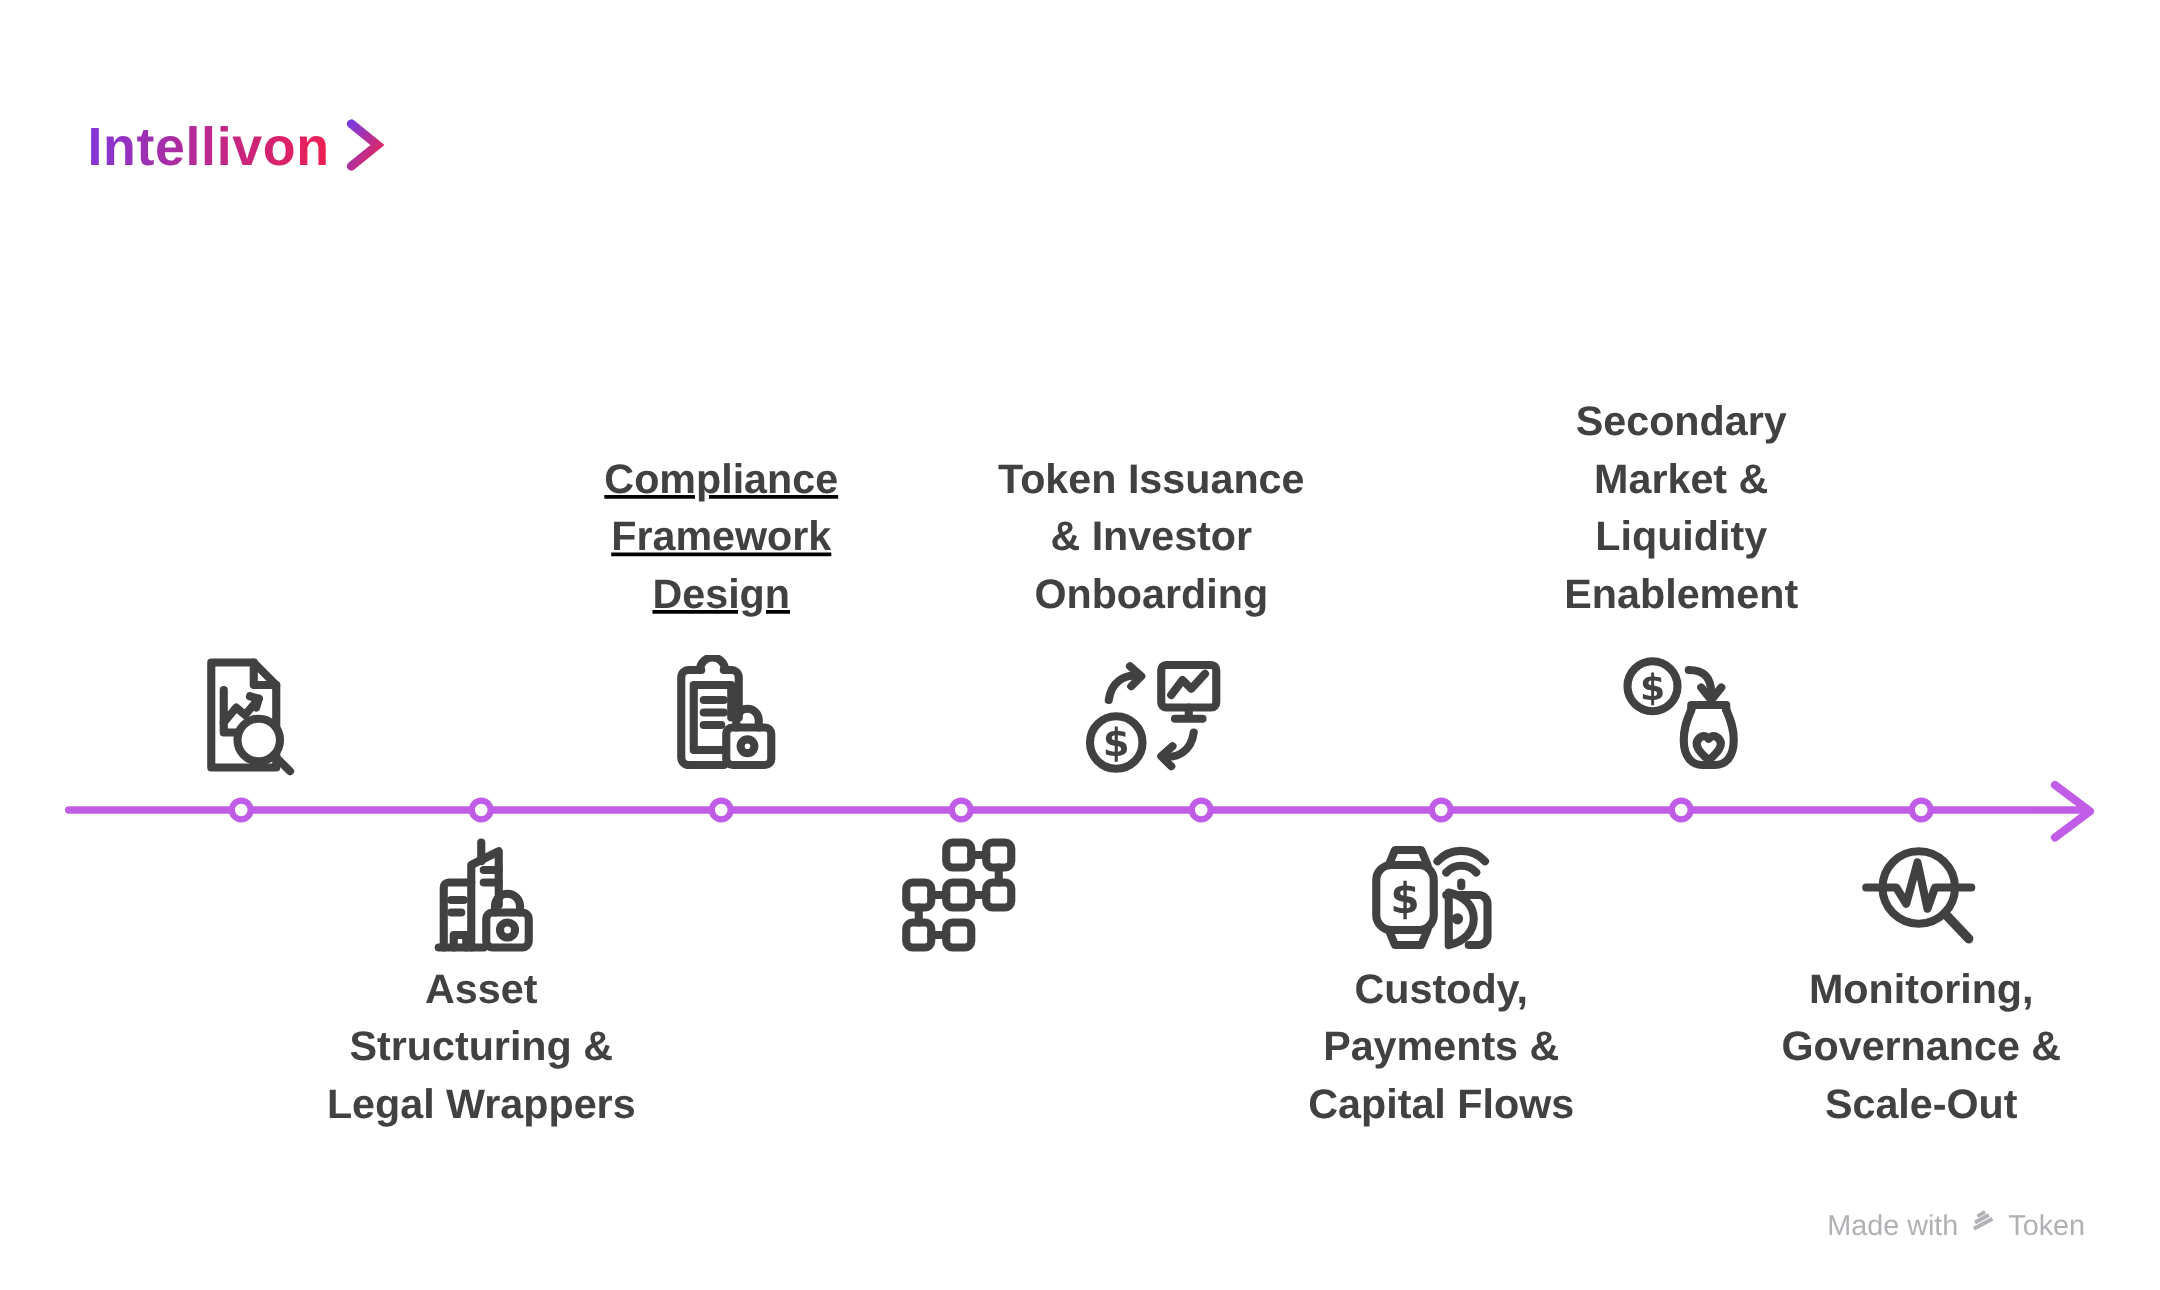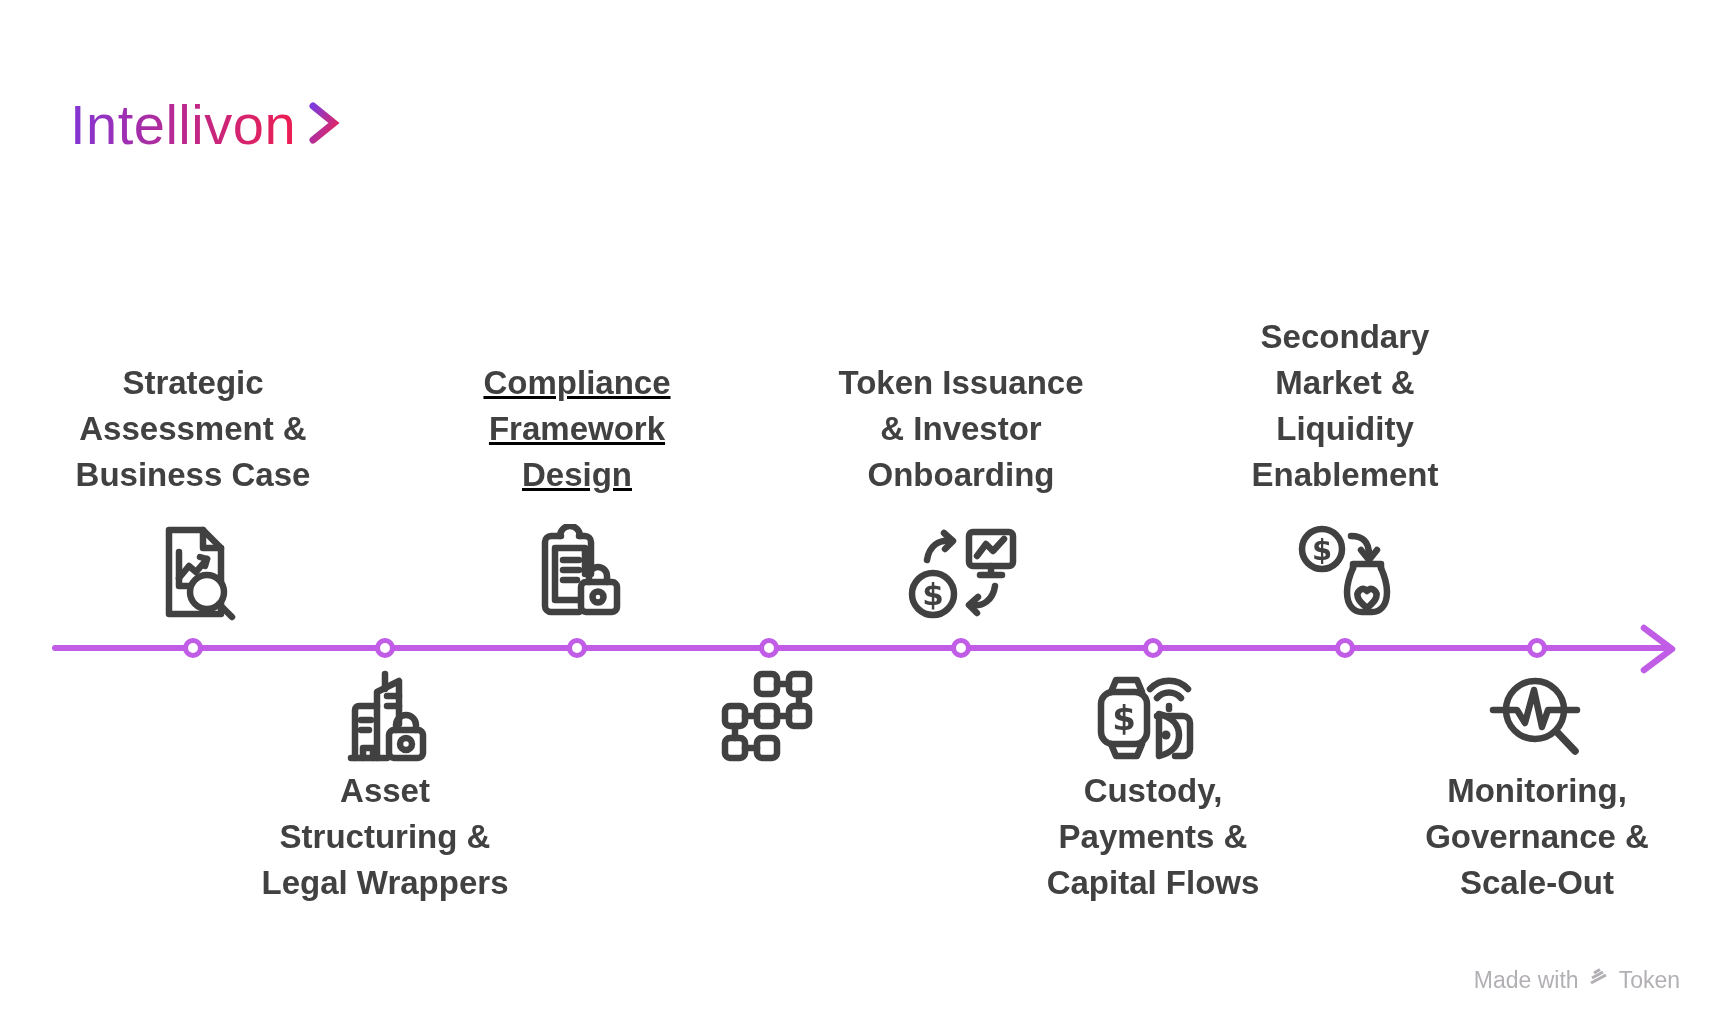--- a/index.html
+++ b/index.html
@@ -7,21 +7,21 @@
     position:relative;
     width:1728px;height:1032px;
     background:#ffffff;
     overflow:hidden;
     font-family:"Liberation Sans", sans-serif;
   }
 
   
   .brand{position:absolute;left:70px;top:92px;display:flex;align-items:center;gap:10px;}
   .brand-name{
-    font-size:56px;font-weight:400;letter-spacing:0.5px;color:#b62a74;
+    font-size:43px;font-weight:700;letter-spacing:0.5px;color:#b62a74;
   }
   @supports ((background-clip:text) or (-webkit-background-clip:text)){
     .brand-name{
       background:linear-gradient(90deg,#8336d6 0%,#c02787 55%,#ee1e51 100%);
       -webkit-background-clip:text;background-clip:text;
       color:transparent;-webkit-text-fill-color:transparent;
     }
   }
 
   
@@ -39,21 +39,21 @@
   }
   .stage.above .stage-icon{margin-top:26px;}
   .stage.below .stage-title{}
   .stage-icon{height:100px;display:flex;align-items:center;justify-content:center;}
   .stage-icon svg{display:block;}
   .ic{stroke:#414141;stroke-width:6.5;fill:none;stroke-linecap:round;stroke-linejoin:round;}
   .ic-fill{fill:#414141;stroke:none;font-family:"DejaVu Sans",sans-serif;font-weight:bold;}
   .ic-mask{fill:#ffffff;}
 
   
-  .footer{position:absolute;top:966px;right:48px;display:flex;align-items:center;gap:9px;
+  .footer{position:absolute;top:966px;right:60px;display:flex;align-items:center;gap:9px;
     font-size:23px;color:#b3b0b5;}
 </style>
 </head>
 <body>
 
 <div class="canvas">
 
   <div class="brand">
     <span class="brand-name">Intellivon</span>
     <span>
@@ -78,23 +78,20 @@
   <div class="tl-dot" style="left:1143px;"></div>
   <div class="tl-dot" style="left:1335px;"></div>
   <div class="tl-dot" style="left:1527px;"></div>
   <div class="tl-arrow">
     <svg width="42" height="54" viewBox="0 0 42 54">
       <path d="M6 6 L34 27 L6 48" stroke="#c05ce6" stroke-width="6.5" fill="none" stroke-linecap="round" stroke-linejoin="round"></path>
     </svg>
   </div>
 
   <div class="stage above" style="left:43px;">
-    <div class="stage-title">Strategic
-Assessment &amp;
-Business Case</div>
     <div class="stage-icon">
       <svg width="100" height="100" viewBox="0 0 100 100">
         <path class="ic" d="M26 6 H60 L78 24 V90 H26 Z"></path>
         <path class="ic" d="M60 6 V24 H78"></path>
         <path class="ic" d="M36 28 V62 H56"></path>
         <path class="ic" d="M36 54 L46 42 L53 48 L64 35"></path>
         <path class="ic" d="M57 33 L64 35 L62 42"></path>
         <circle class="ic ic-mask" cx="64" cy="68" r="17" style="fill:#fff"></circle>
         <path class="ic" d="M76 80 L89 93"></path>
       </svg>
@@ -147,21 +144,21 @@
         <rect class="ic" x="70" y="6" width="20" height="20" rx="5"></rect>
         <rect class="ic" x="6" y="38" width="20" height="20" rx="5"></rect>
         <rect class="ic" x="38" y="38" width="20" height="20" rx="5"></rect>
         <rect class="ic" x="70" y="38" width="20" height="20" rx="5"></rect>
         <rect class="ic" x="6" y="70" width="20" height="20" rx="5"></rect>
         <rect class="ic" x="38" y="70" width="20" height="20" rx="5"></rect>
       </svg>
     </div>
   </div>
 
-  <div class="stage above" style="left:811px;justify-content:center;">
+  <div class="stage above" style="left:771px;justify-content:center;">
     <div class="stage-title">Token Issuance
 &amp; Investor
 Onboarding</div>
     <div class="stage-icon">
       <svg width="120" height="100" viewBox="0 0 120 100">
         <circle class="ic" cx="32" cy="70" r="21"></circle>
         <text class="ic-fill" x="32" y="81" font-size="31" text-anchor="middle">$</text>
         <rect class="ic" x="68" y="8" width="44" height="34" rx="4"></rect>
         <path class="ic" d="M76 32 L85 20 L92 27 L103 15"></path>
         <path class="ic" d="M90 42 v9 M79 51 h22"></path>

